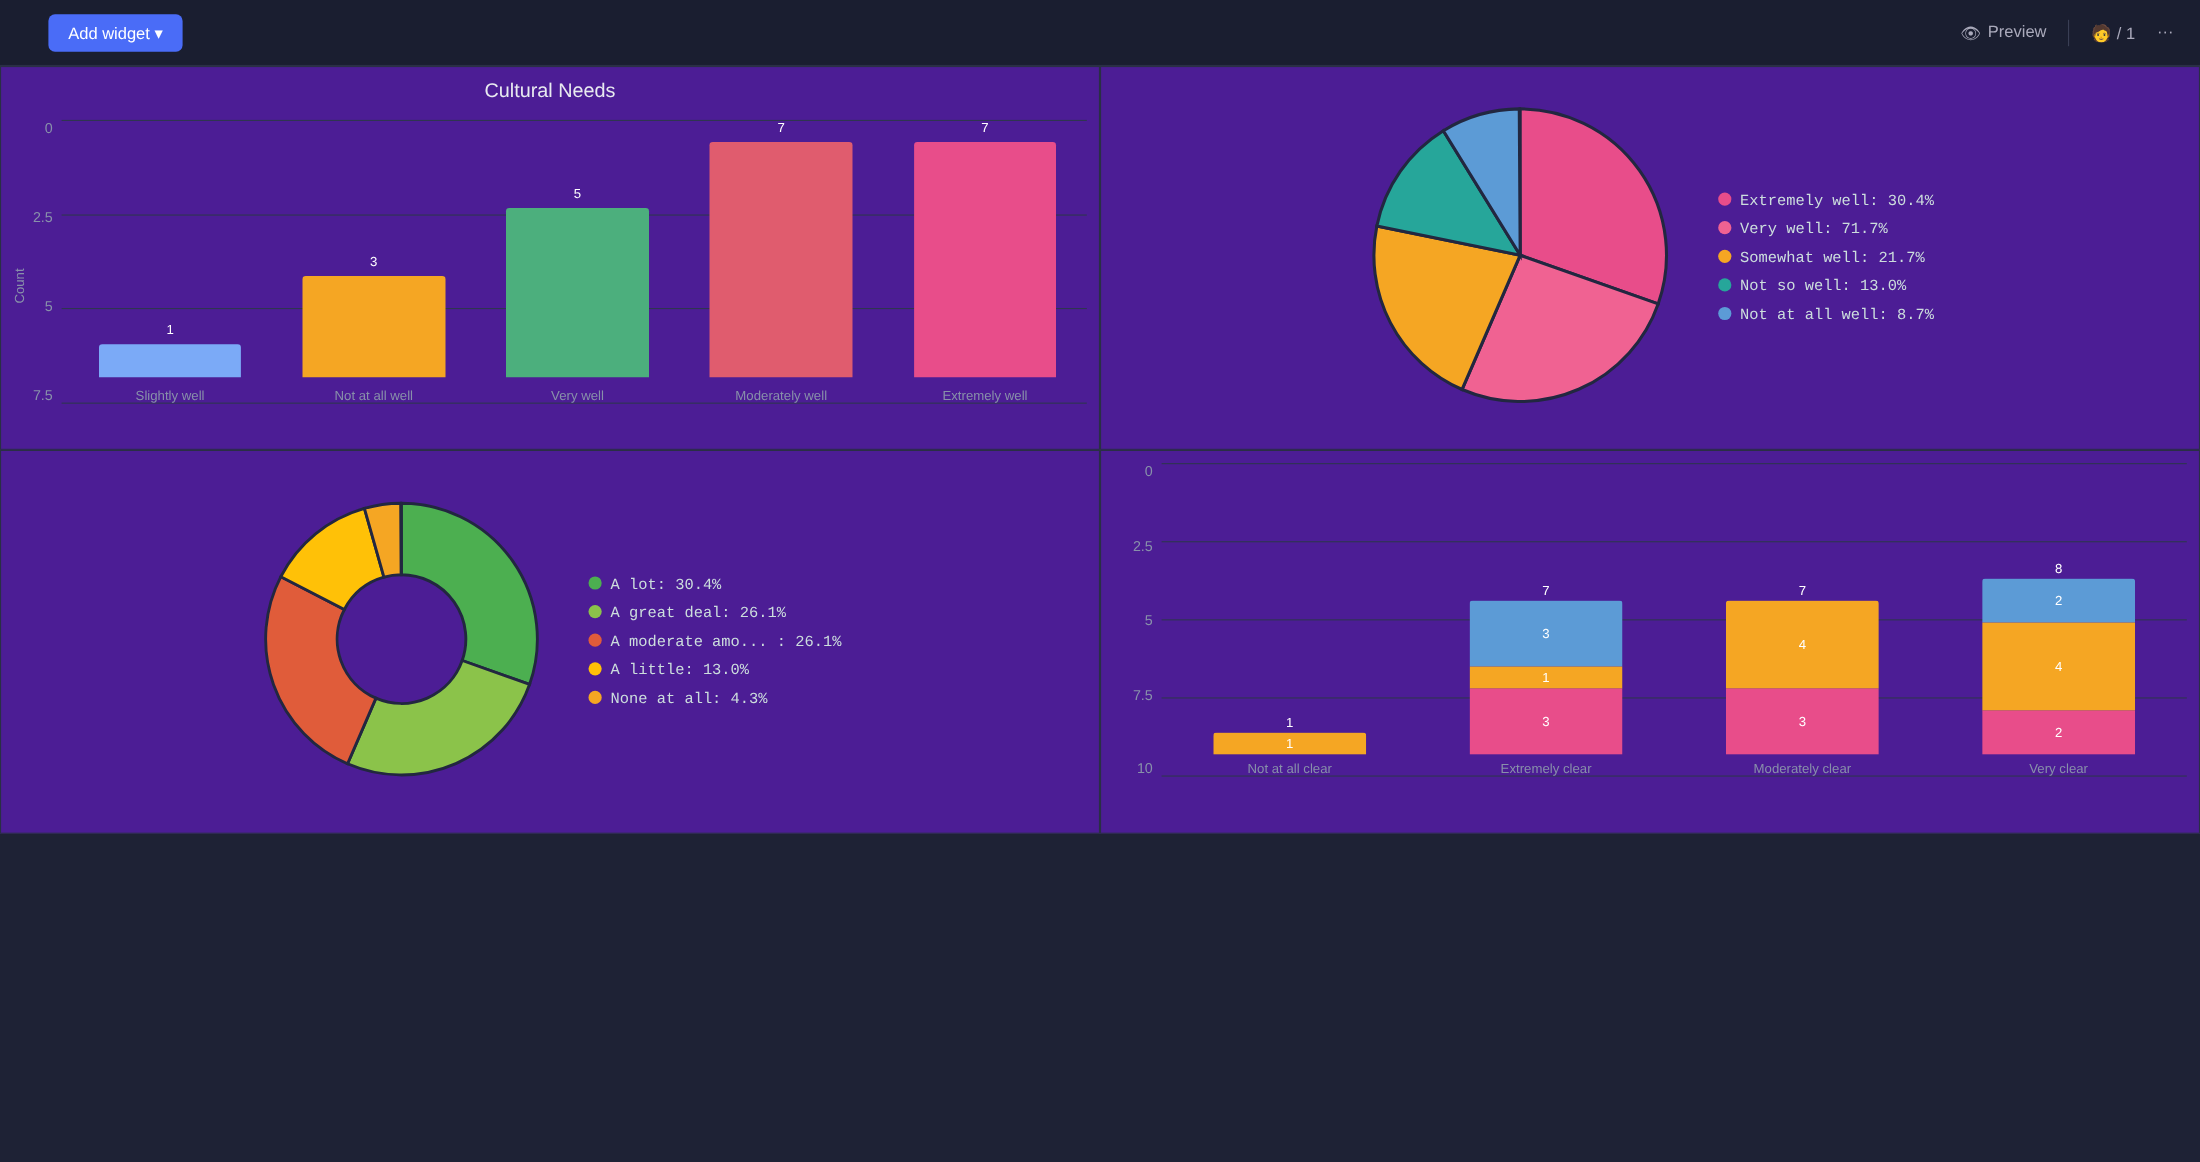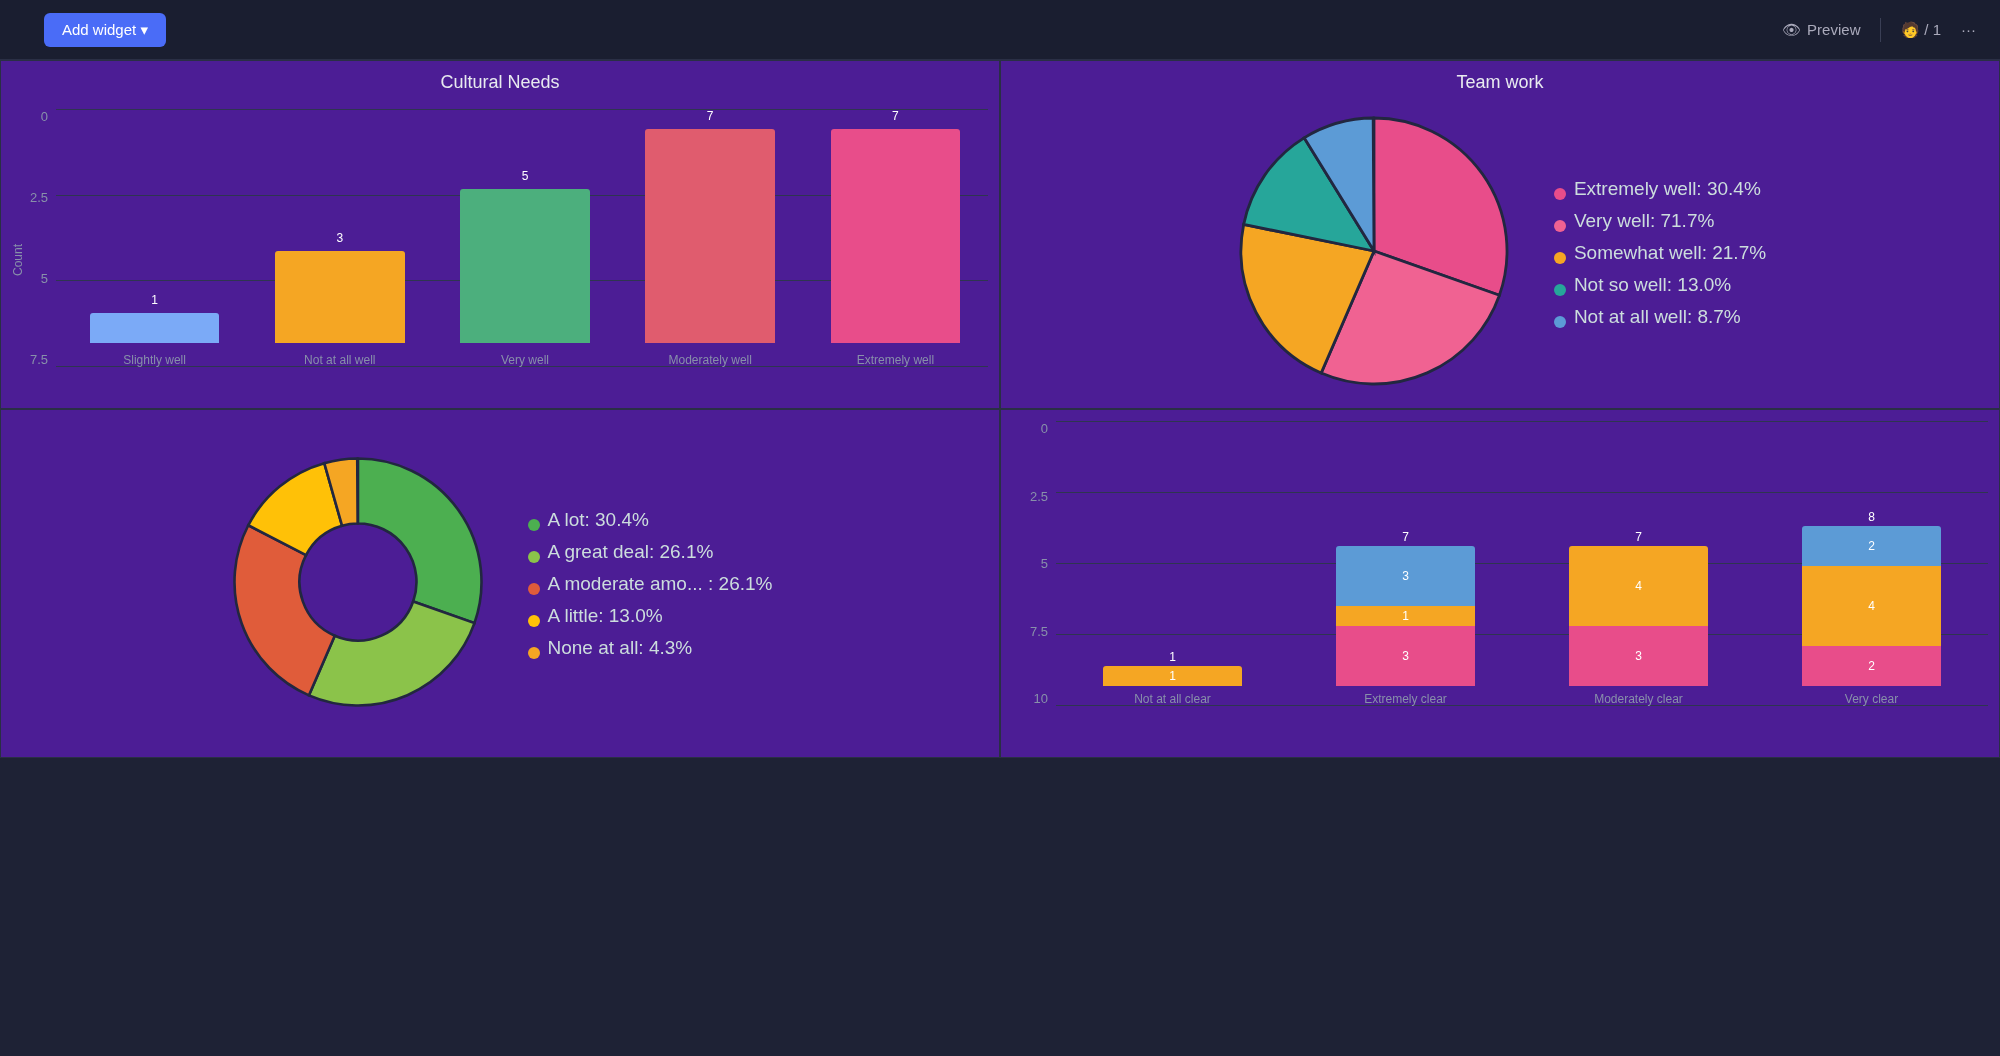--- a/index.html
+++ b/index.html
@@ -174,24 +174,25 @@
       gap: 40px;
     }
     .pie-wrapper { position: relative; }
     .legend {
       display: flex;
       flex-direction: column;
       gap: 10px;
     }
     .legend-item {
       display: flex;
-      align-items: flex-end;
+      align-items: flex-start;
       gap: 8px;
-      font-size: 19px;
+      font-size: 14px;
       color: #cdd;
+      font-family: Liberation Mono, monospace;
     }
     .legend-dot {
       width: 12px;
       height: 12px;
       border-radius: 50%;
       flex-shrink: 0;
     }
     
     .donut-section {
       display: flex;
@@ -326,21 +327,20 @@
     <div class="bar-value">7</div>
     <div class="bar" style="height:214px;background:#e84d8a;"></div>
     <div class="bar-label">Extremely well</div>
   </div>
             </div>
         </div>
       </div>
     </div>
 
     <div class="panel">
-      <div class="panel-title">Team work</div>
       <div class="pie-section">
         <div class="pie-wrapper">
           <svg width="280" height="280" viewBox="-1 -1 2 2" style="transform:rotate(-90deg)" id="team-pie-svg">
               <path d="M 0 0 L 0.95 0 A 0.95 0.95 0 0 1 -0.31617856729683724 0.8958410090982213 Z" fill="#e84d8a" stroke="#222740" stroke-width="0.02"></path>
               <path d="M 0 0 L -0.31617856729683724 0.8958410090982213 A 0.95 0.95 0 0 1 -0.8718668943997819 -0.3772904961030417 Z" fill="#f06292" stroke="#222740" stroke-width="0.02"></path>
               <path d="M 0 0 L -0.8718668943997819 -0.3772904961030417 A 0.95 0.95 0 0 1 0.1897244814886864 -0.9308622997650345 Z" fill="#f5a623" stroke="#222740" stroke-width="0.02"></path>
               <path d="M 0 0 L 0.1897244814886864 -0.9308622997650345 A 0.95 0.95 0 0 1 0.808444757704957 -0.4989158984632313 Z" fill="#26a69a" stroke="#222740" stroke-width="0.02"></path>
               <path d="M 0 0 L 0.808444757704957 -0.4989158984632313 A 0.95 0.95 0 0 1 0.9499812478133303 -0.0059689867672817086 Z" fill="#5c9bd6" stroke="#222740" stroke-width="0.02"></path>
             </svg>
         </div>

